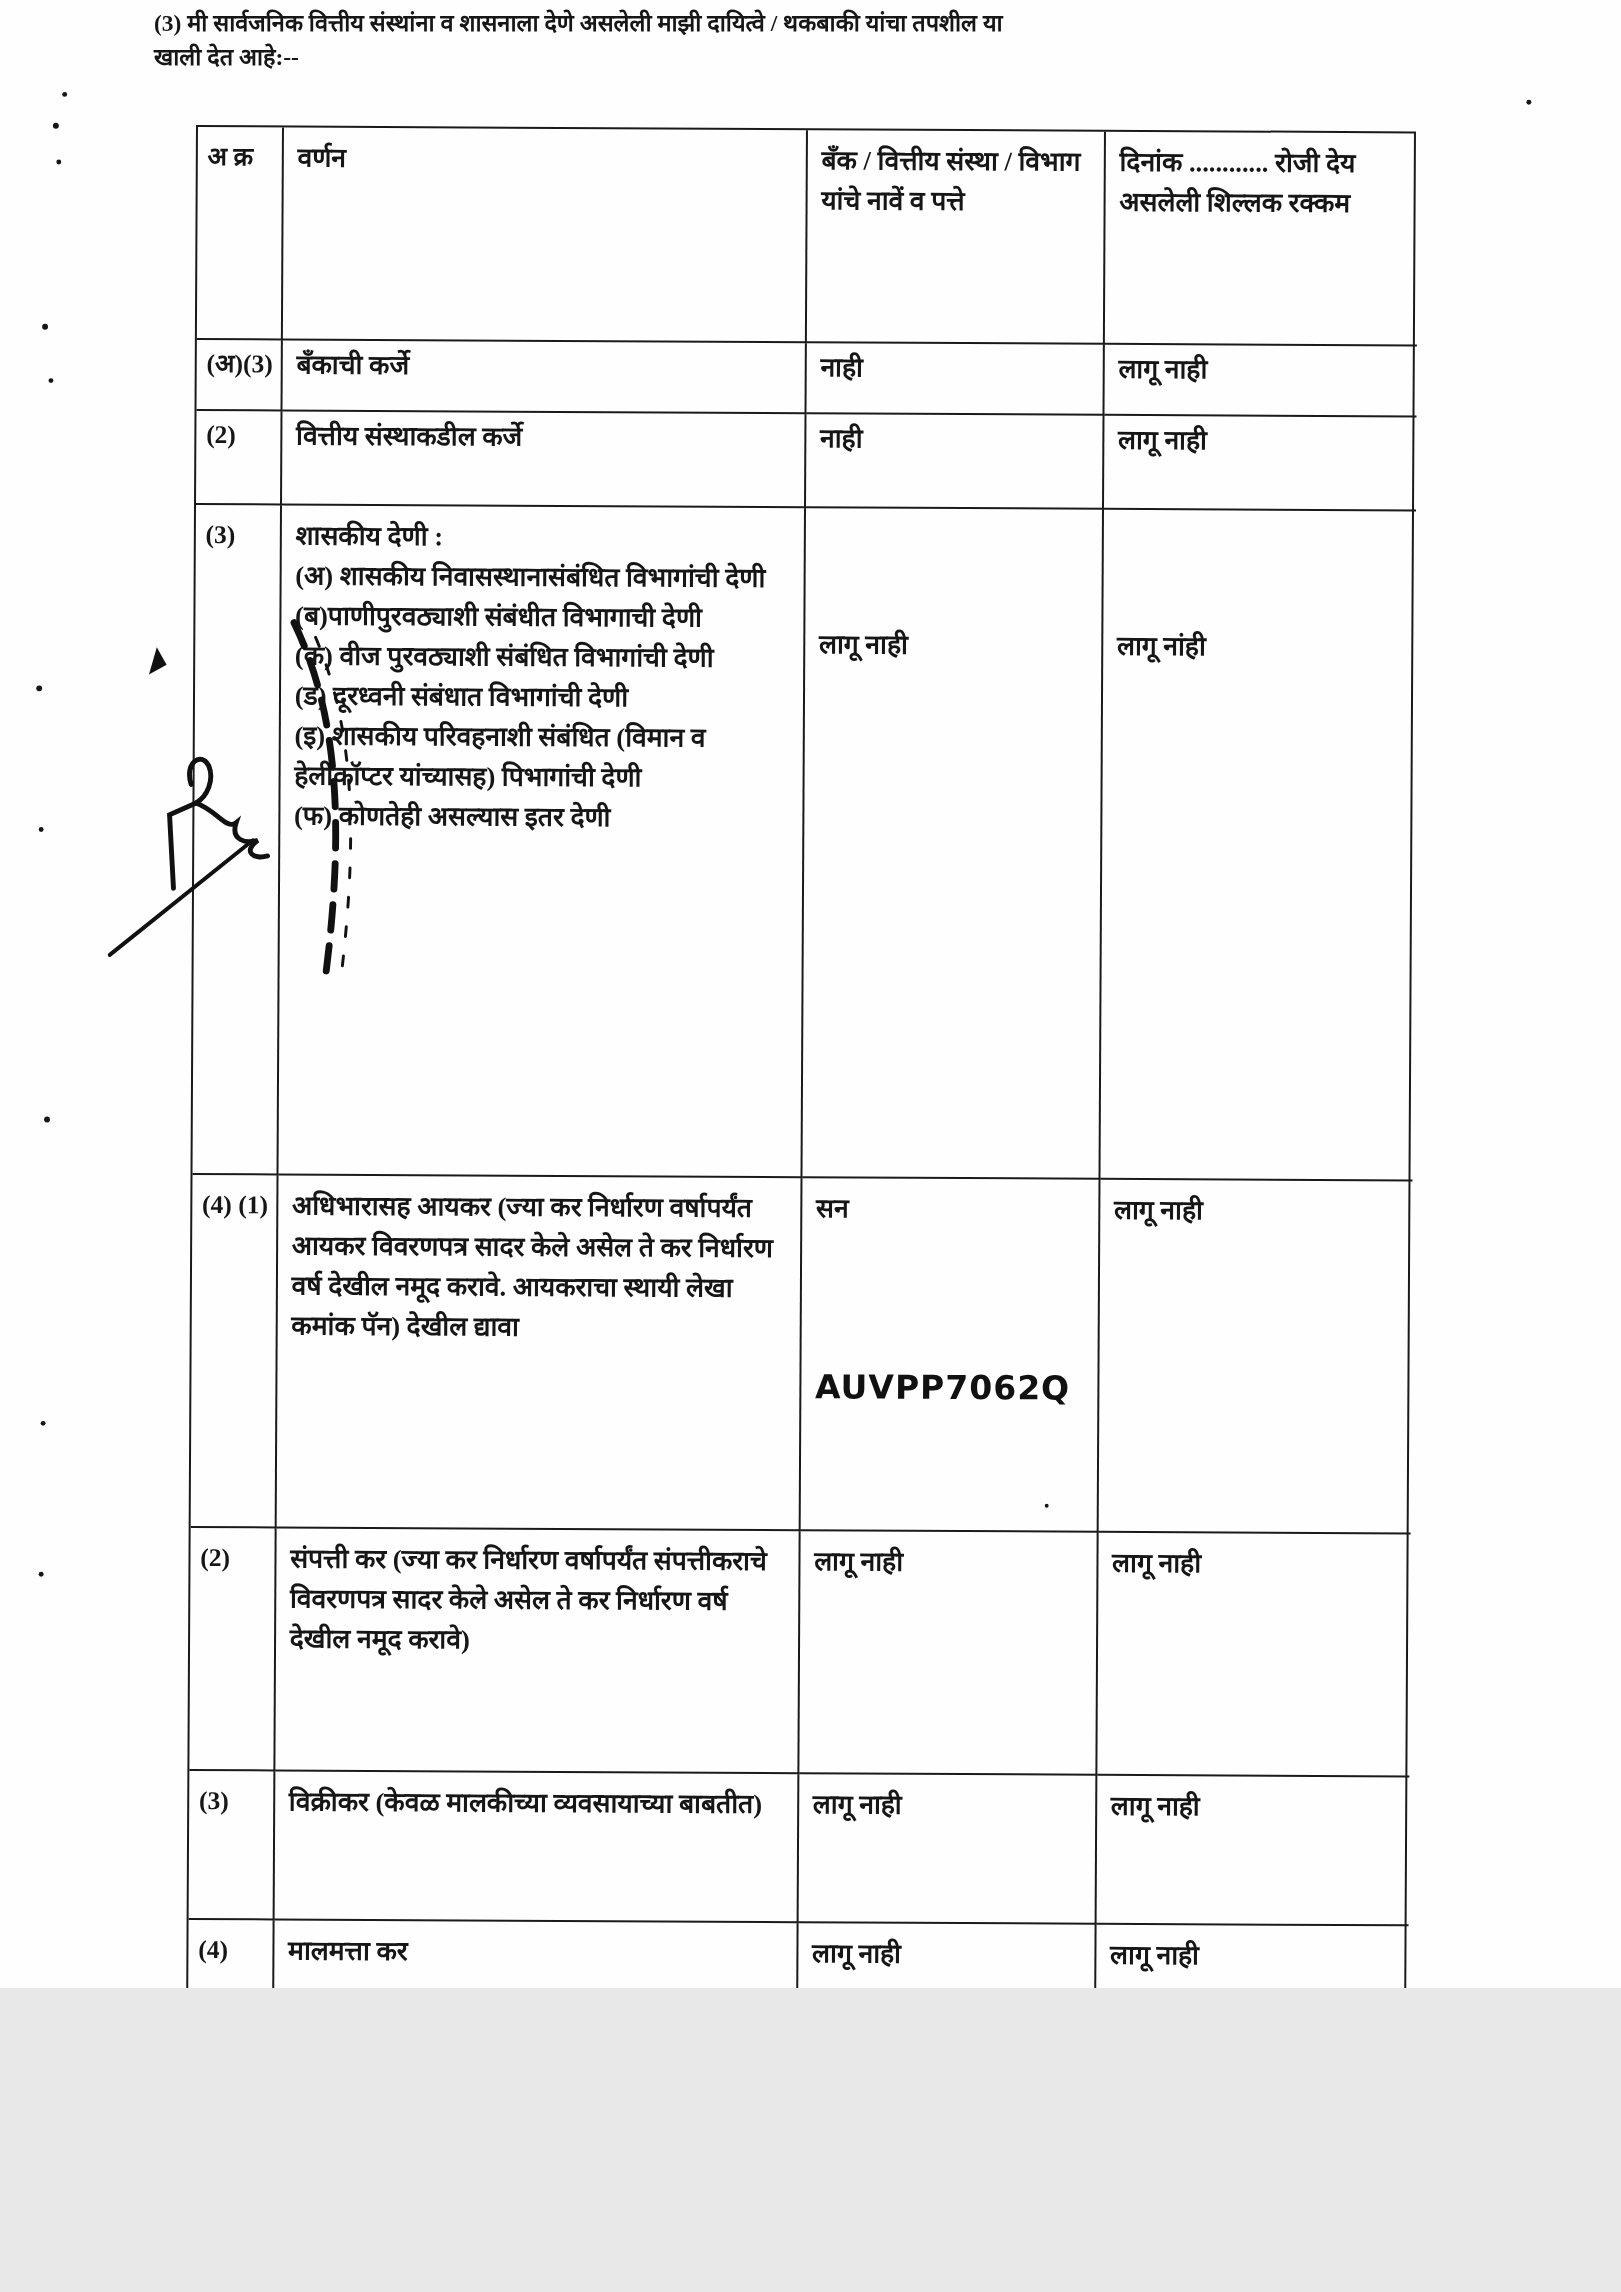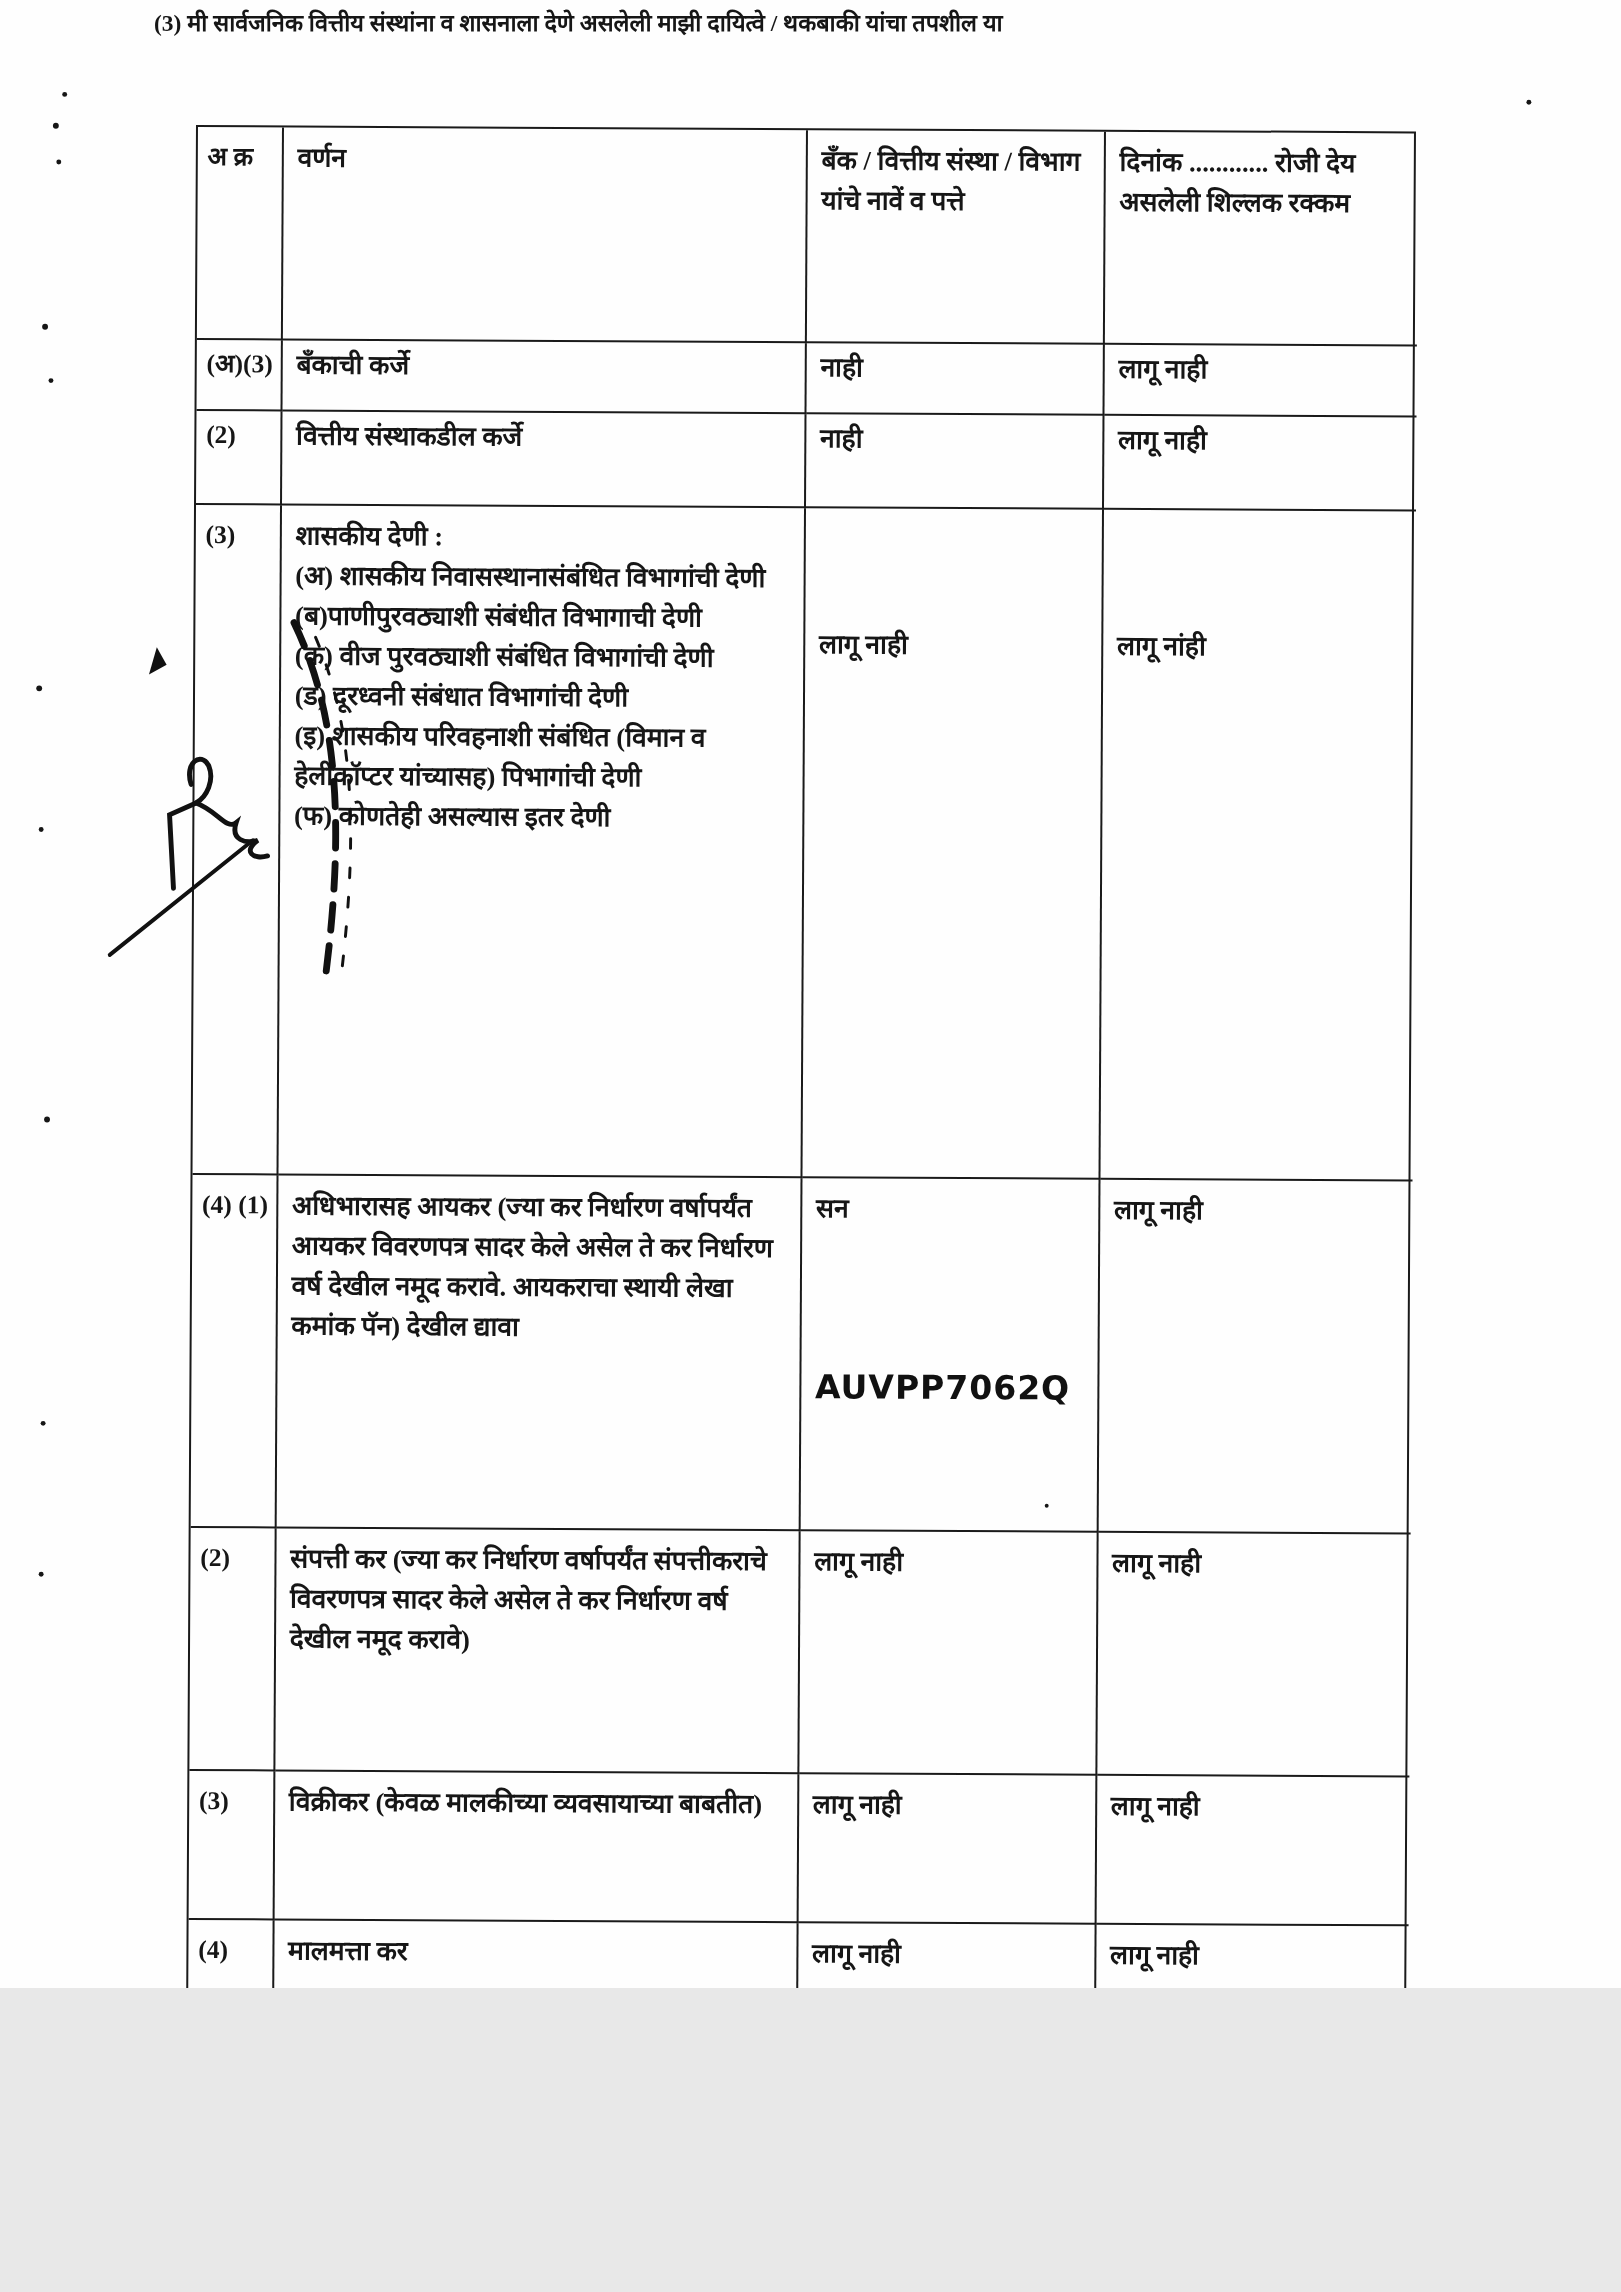--- a/index.html
+++ b/index.html
@@ -59,20 +59,21 @@
   .stamp .day{opacity:.45;margin-right:13.7px;}
   .overlay{position:absolute;left:0;top:0;pointer-events:none;}
 </style>
 </head>
 <body>
 
 <div class="sheet">
 
   <div class="intro">
     <div class="l1">(3) मी सार्वजनिक वित्तीय संस्थांना व शासनाला देणे असलेली माझी दायित्वे / थकबाकी यांचा तपशील या</div>
+    <div class="l2">खाली देत आहे:--</div>
   </div>
 
   <div class="tbl">
 
     <div class="c h0 serial">अ क्र</div>
     <div class="c h0">वर्णन</div>
     <div class="c h0">बँक / वित्तीय संस्था / विभाग यांचे नावें व पत्ते</div>
     <div class="c h0 lastcol">दिनांक ............ रोजी देय असलेली शिल्लक रक्कम</div>
 
     <div class="c h1 serial">(अ)(3)</div>

